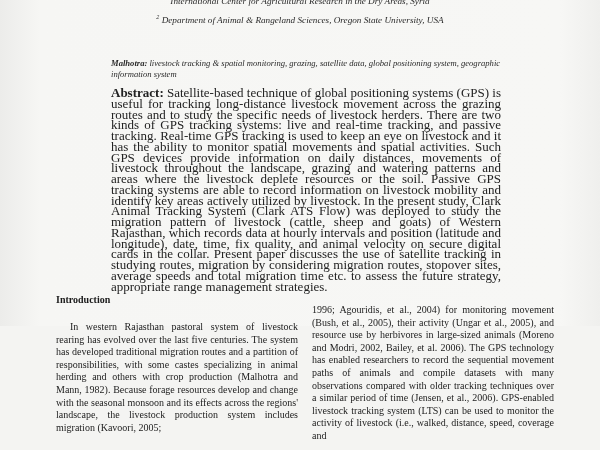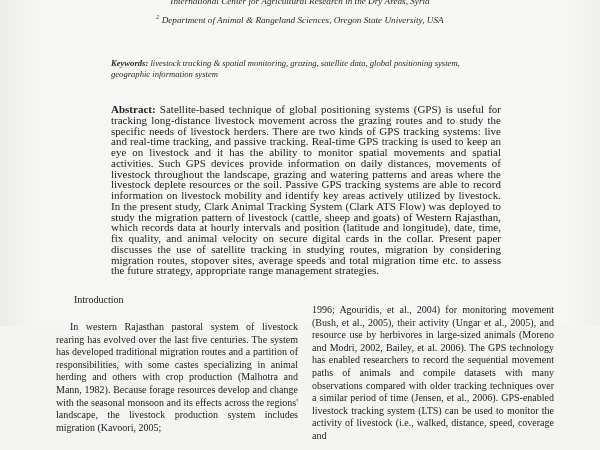--- a/index.html
+++ b/index.html
@@ -23,28 +23,28 @@
   .affil.a2 { top: 12px; }
   .affil sup { font-size: 6px; vertical-align: super; }
 
   .keywords {
     position: absolute; left: 111px; top: 58px; width: 390px;
     font-size: 8.6px; line-height: 11px; font-style: italic; color: #2a2a2a;
   }
   .keywords .kw-label { font-weight: bold; font-style: italic; }
 
   .abstract {
-    position: absolute; left: 111px; top: 104px; width: 390px;
-    font-size: 11px; line-height: 10.75px; text-align: justify; color: #222;
+    position: absolute; left: 111px; top: 88px; width: 390px;
+    font-size: 13px; line-height: 10.75px; text-align: justify; color: #222;
   }
   .abstract .abs-label { font-weight: bold; }
 
   .section-title {
-    position: absolute; left: 74px; top: 294px;
-    font-weight: normal; font-size: 10px; color: #1a1a1a;
+    position: absolute; left: 56px; top: 294px;
+    font-weight: bold; font-size: 10px; color: #1a1a1a;
   }
   .col {
     position: absolute; width: 242px;
     font-size: 10px; line-height: 12.6px; text-align: justify; color: #222;
   }
   .col.left { left: 56px; top: 321px; text-indent: 14px; }
   .col.right { left: 312px; top: 304px; }
 </style>
 </head>
 <body>
@@ -53,21 +53,21 @@
 
   <div class="affil a1">
     <span>International Center for Agricultural Research in the Dry Areas, Syria</span>
   </div>
   <div class="affil a2">
     <sup>2</sup>
     <span>Department of Animal &amp; Rangeland Sciences, Oregon State University, USA</span>
   </div>
 
   <div class="keywords">
-    <span class="kw-label">Keywords:</span>
+    <span class="kw-label">Malhotra:</span>
     <span>livestock tracking &amp; spatial monitoring, grazing, satellite data, global positioning system, geographic information system</span>
   </div>
 
   <div class="abstract">
     <span class="abs-label">Abstract:</span>
     <span>Satellite-based technique of global positioning systems (GPS) is useful for tracking long-distance livestock movement across the grazing routes and to study the specific needs of livestock herders. There are two kinds of GPS tracking systems: live and real-time tracking, and passive tracking. Real-time GPS tracking is used to keep an eye on livestock and it has the ability to monitor spatial movements and spatial activities. Such GPS devices provide information on daily distances, movements of livestock throughout the landscape, grazing and watering patterns and areas where the livestock deplete resources or the soil. Passive GPS tracking systems are able to record information on livestock mobility and identify key areas actively utilized by livestock. In the present study, Clark Animal Tracking System (Clark ATS Flow) was deployed to study the migration pattern of livestock (cattle, sheep and goats) of Western Rajasthan, which records data at hourly intervals and position (latitude and longitude), date, time, fix quality, and animal velocity on secure digital cards in the collar. Present paper discusses the use of satellite tracking in studying routes, migration by considering migration routes, stopover sites, average speeds and total migration time etc. to assess the future strategy, appropriate range management strategies.</span>
   </div>
 
   <div class="section-title">Introduction</div>
 

